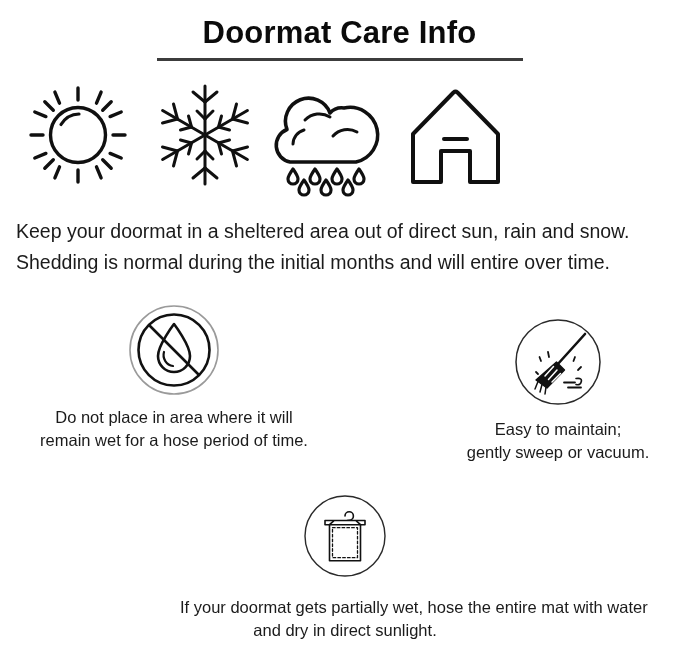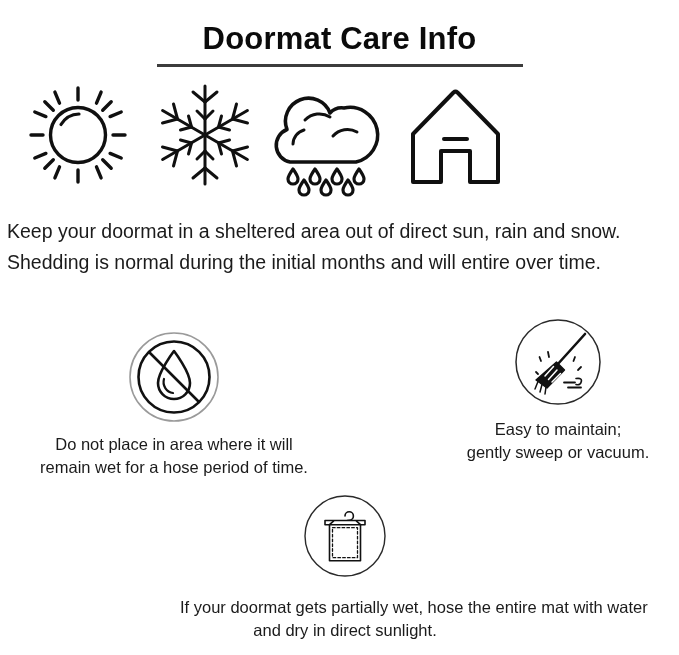--- a/index.html
+++ b/index.html
@@ -34,21 +34,21 @@
     text-align: center;
   }
   .title {
     font-family: "Liberation Sans", sans-serif;
     font-weight: 700;
     font-size: 31px;
     letter-spacing: 0.2px;
     color: #0b0b0b;
     line-height: 38px;
     margin: 0;
-    padding-top: 20px;
+    padding-top: 14px;
   }
   .title-rule {
     width: 366px;
     height: 3px;
     background: #3c3c3c;
     margin: 6px auto 0 auto;
   }
 
   
   .icon-row-weather {
@@ -63,21 +63,21 @@
     top: 0;
     width: 130px;
     height: 126px;
   }
   .weather-icon svg { display: block; width: 130px; height: 126px; }
 
   
   .lead-paragraph {
     position: absolute;
     top: 216px;
-    left: 3px;
+    left: 12px;
     width: 588px;
     text-align: left;
     padding-left: 4px;
     box-sizing: border-box;
   }
   .lead-paragraph .line {
     font-size: 19.5px;
     line-height: 31px;
     color: #1b1b1b;
     white-space: nowrap;
@@ -96,21 +96,21 @@
   }
   .care-block .badge svg { display: block; width: 92px; height: 92px; }
   .care-caption {
     margin-top: 10px;
     font-size: 16.5px;
     line-height: 23px;
     color: #1b1b1b;
   }
   .care-caption .cline { display: block; white-space: nowrap; }
 
-  .care-left  { left: 9px;  top: 331px; }
+  .care-left  { left: 9px;  top: 304px; }
   .care-right { left: 393px; top: 316px; }
   .care-bottom { left: 180px; top: 490px; width: 330px; }
   .care-bottom .care-caption { margin-top: 14px; }
 </style>
 </head>
 <body>
 
 <div class="sheet">
 
   <div class="title-block">

